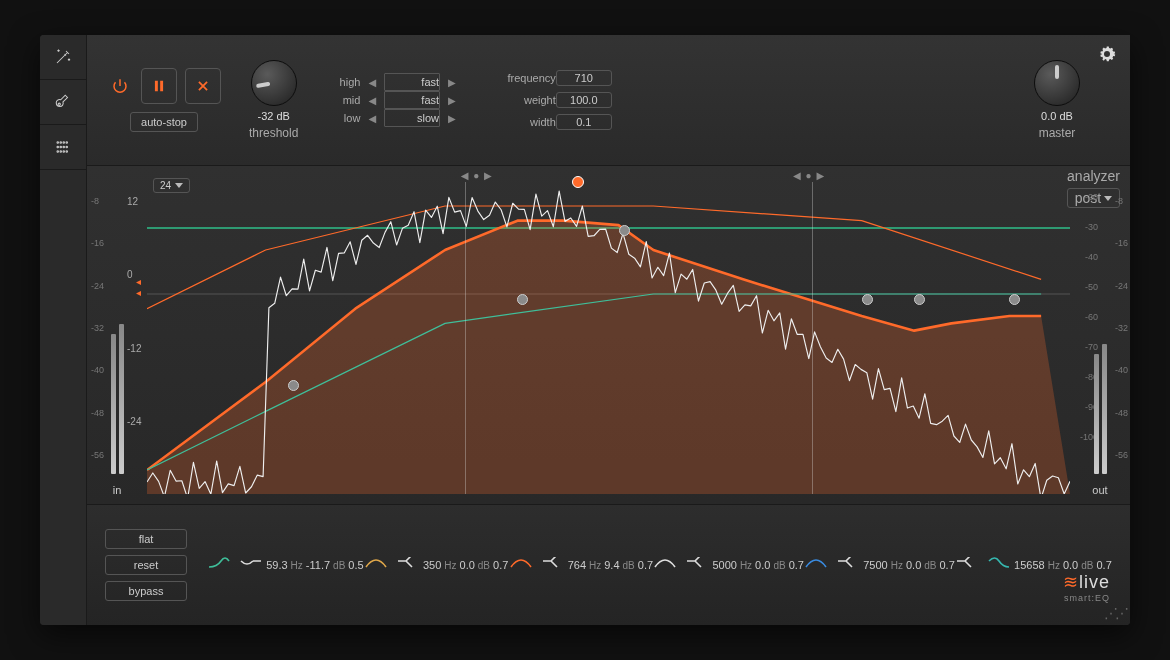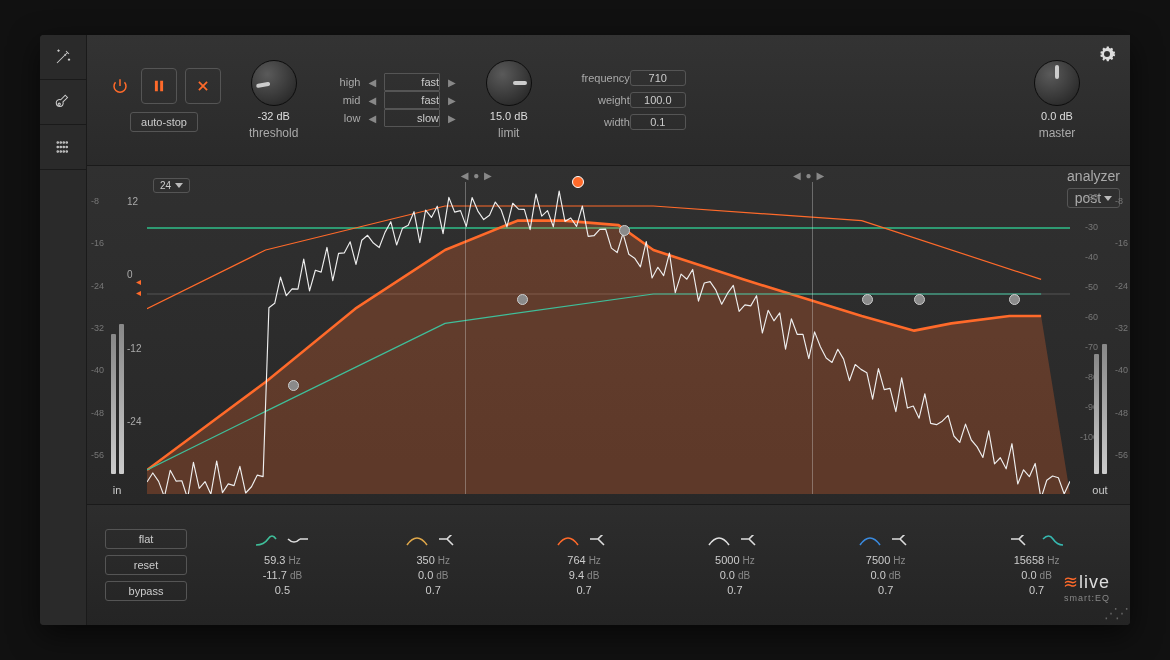--- a/index.html
+++ b/index.html
@@ -65,21 +65,21 @@
 .ndot{position:absolute;width:9px;height:9px;border-radius:50%;background:#8a8a8a;border:1px solid #ccc}
 .vbar{position:absolute;top:0;bottom:0;width:1px;background:rgba(220,220,220,.35)}
 
 .tri{width:0;height:0;border-left:4px solid transparent;border-right:4px solid transparent;border-top:5px solid #bbb;display:inline-block}
 
 
 .bottom{height:120px;border-top:1px solid #1a1a1a;background:linear-gradient(#2d2d2d,#242424);display:flex;align-items:center;padding:0 18px;gap:20px;position:relative;border-radius:0 0 4px 0}
 .btncol{display:flex;flex-direction:column;gap:6px}
 .btncol .pillbtn{width:60px;text-align:center}
 .bands{flex:1;display:flex;justify-content:space-around}
-.band{display:flex;flex-direction:column;align-items:center;gap:3px;font-size:11px;color:#ccc}
+.band{display:flex;flex-direction:row;align-items:center;gap:3px;font-size:11px;color:#ccc}
 .band .icons{display:flex;gap:8px;margin-bottom:4px}
 .band .icons .curve{width:24px;height:12px}
 .band .val .unit{color:#888;font-size:10px;margin-left:3px}
 .logo{position:absolute;right:20px;bottom:22px;text-align:right;color:#ddd}
 .logo .brand{font-size:18px;letter-spacing:1px}
 .logo .brand b{color:#ff6a2a;font-weight:normal;letter-spacing:-2px;margin-right:3px}
 .logo .sub{font-size:9px;color:#888;letter-spacing:1px}
 .resize{position:absolute;right:4px;bottom:4px;color:#666;font-size:14px;letter-spacing:-3px}
 </style>
 </head>
@@ -170,25 +170,20 @@
           <span class="arrow">▶</span>
         </div>
         <div class="speedrow">
           <span class="lab">low</span>
           <span class="arrow">◀</span>
           <span class="speedbox">slow</span>
           <span class="arrow">▶</span>
         </div>
       </div>
 
-      <div class="knobblk">
-        <div class="knob" style="--rot:90deg"></div>
-        <div class="knobval">15.0 dB</div>
-        <div class="knoblbl">limit</div>
-      </div>
 
       <div class="paramgrid">
         <div class="paramrow">
           <span class="lab">frequency</span>
           <span class="parambox">710</span>
         </div>
         <div class="paramrow">
           <span class="lab">weight</span>
           <span class="parambox">100.0</span>
         </div>

